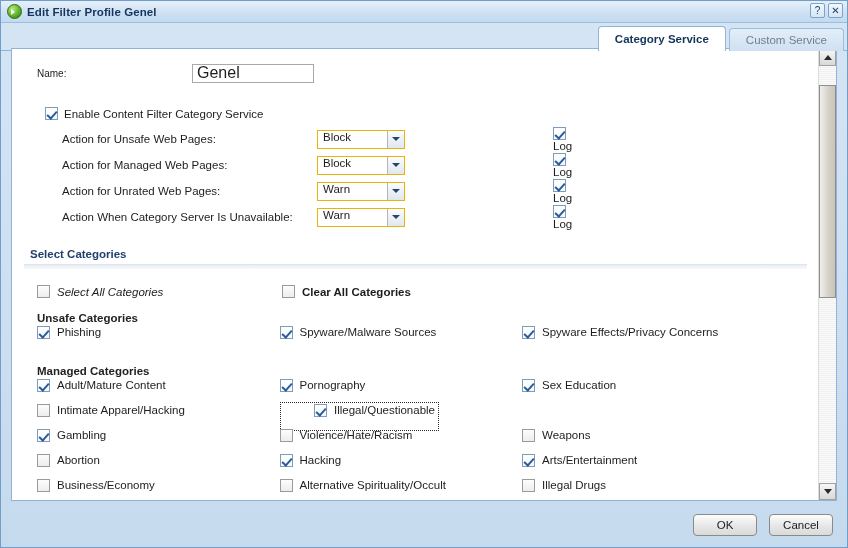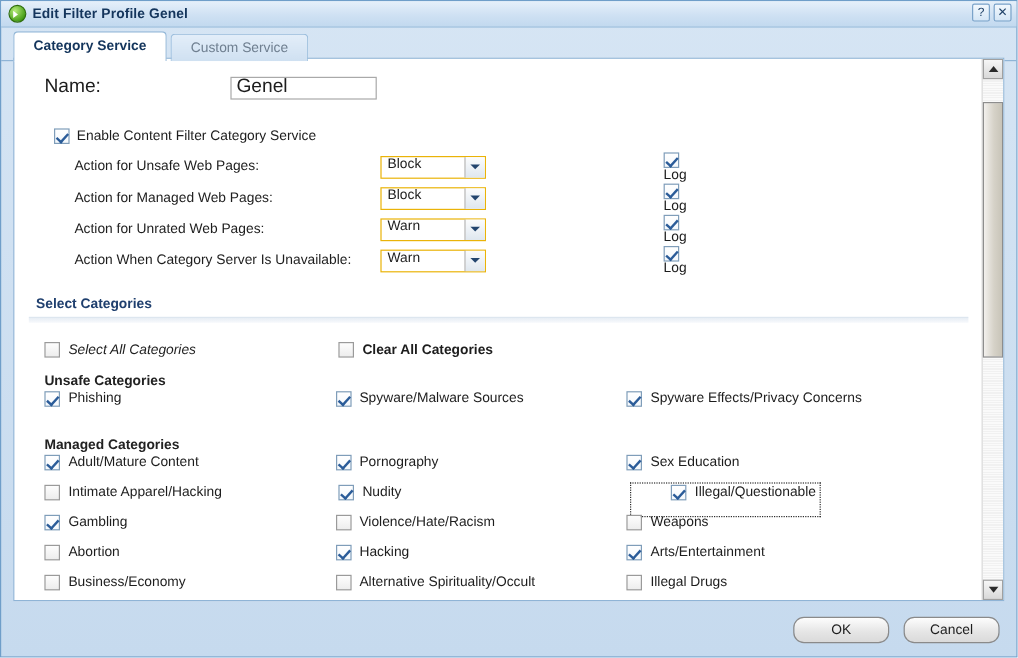--- a/index.html
+++ b/index.html
@@ -41,21 +41,21 @@
     width:15px;height:15px;box-sizing:border-box;
     border:1px solid #7ba3c9;border-radius:2px;
     background:linear-gradient(#f2f8fd,#d5e6f6);
     color:#1c3f66;font-size:10px;line-height:13px;text-align:center;
     font-family:"Liberation Sans", sans-serif;
     cursor:pointer;
   }
   
   .tabstrip{
     position:relative;height:26px;margin:2px 0 0 0;padding-left:10px;
-    display:flex;align-items:flex-end;
+    display:flex;align-items:flex-end;justify-content:flex-end;
   }
   .tabstrip::after{
     content:"";position:absolute;left:0;right:0;bottom:0;height:1px;background:#8fb4d6;
   }
   .tab{
     position:relative;z-index:2;
     height:23px;line-height:23px;padding:0 16px;box-sizing:border-box;
     border:1px solid #9cbedd;border-bottom:none;
     border-top-left-radius:4px;border-top-right-radius:4px;
     font-size:11.5px;cursor:pointer;margin-right:3px;
@@ -71,21 +71,21 @@
   
   .pane{
     position:absolute;left:10px;right:10px;top:47px;bottom:46px;
     background:#fff;border:1px solid #8fb4d6;overflow:hidden;
   }
   .pane-inner{position:absolute;left:0;top:0;right:17px;bottom:0;overflow:hidden;}
   .scroll-content{position:relative;padding:0;}
 
   
   .name-row{display:flex;align-items:center;height:24px;margin:12px 0 0 25px;}
-  .name-label{width:155px;font-size:16px;}
+  .name-label{width:155px;font-size:10px;}
   .txtbox{
     width:122px;height:19px;box-sizing:border-box;
     border:1px solid #a9a9a9;background:#fff;
     font-family:"Liberation Sans", sans-serif;font-size:16px;
     padding:0 4px;color:#1d1d1d;outline:none;
   }
   .enable-row{display:flex;align-items:center;margin:22px 0 0 33px;}
   .enable-row .lbl{margin-left:6px;font-size:11.5px;}
 
   .action-row{
@@ -175,22 +175,22 @@
     background:linear-gradient(90deg,#f2f0ed,#d6d2c8 55%,#c8c4b8);
     border:1px solid #8d8d8d;cursor:pointer;
   }
   
   .footer{
     position:absolute;left:0;right:0;bottom:0;height:44px;
     display:flex;align-items:center;justify-content:flex-end;
     padding-right:14px;box-sizing:border-box;
   }
   .btn{
-    width:80px;height:22px;box-sizing:border-box;
-    border:1px solid #8a8a8a;border-radius:9px;
+    width:64px;height:22px;box-sizing:border-box;
+    border:1px solid #8a8a8a;border-radius:4px;
     background:linear-gradient(#fdfdfd,#e6e6e6 55%,#dadada);
     font-family:"Liberation Sans", sans-serif;font-size:11.5px;color:#1d1d1d;
     cursor:pointer;margin-left:12px;
   }
 </style>
 </head>
 <body>
 
 <div class="dialog">
 
@@ -327,24 +327,20 @@
             <span class="cb on"></span>
             <span class="cat-lbl">Sex Education</span>
           </span>
         </div>
 
         <div class="catgrid">
           <span class="col catrow">
             <span class="cb"></span>
             <span class="cat-lbl">Intimate Apparel/Hacking</span>
           </span>
-          <span class="col catrow">
-            <span class="cb on"></span>
-            <span class="cat-lbl">Nudity</span>
-          </span>
           <span class="col c3 catrow cb-focus-ring" style="width:max-content;padding-right:2px;">
             <span class="cb on"></span>
             <span class="cat-lbl">Illegal/Questionable</span>
           </span>
         </div>
 
         <div class="catgrid">
           <span class="col catrow">
             <span class="cb on"></span>
             <span class="cat-lbl">Gambling</span>

